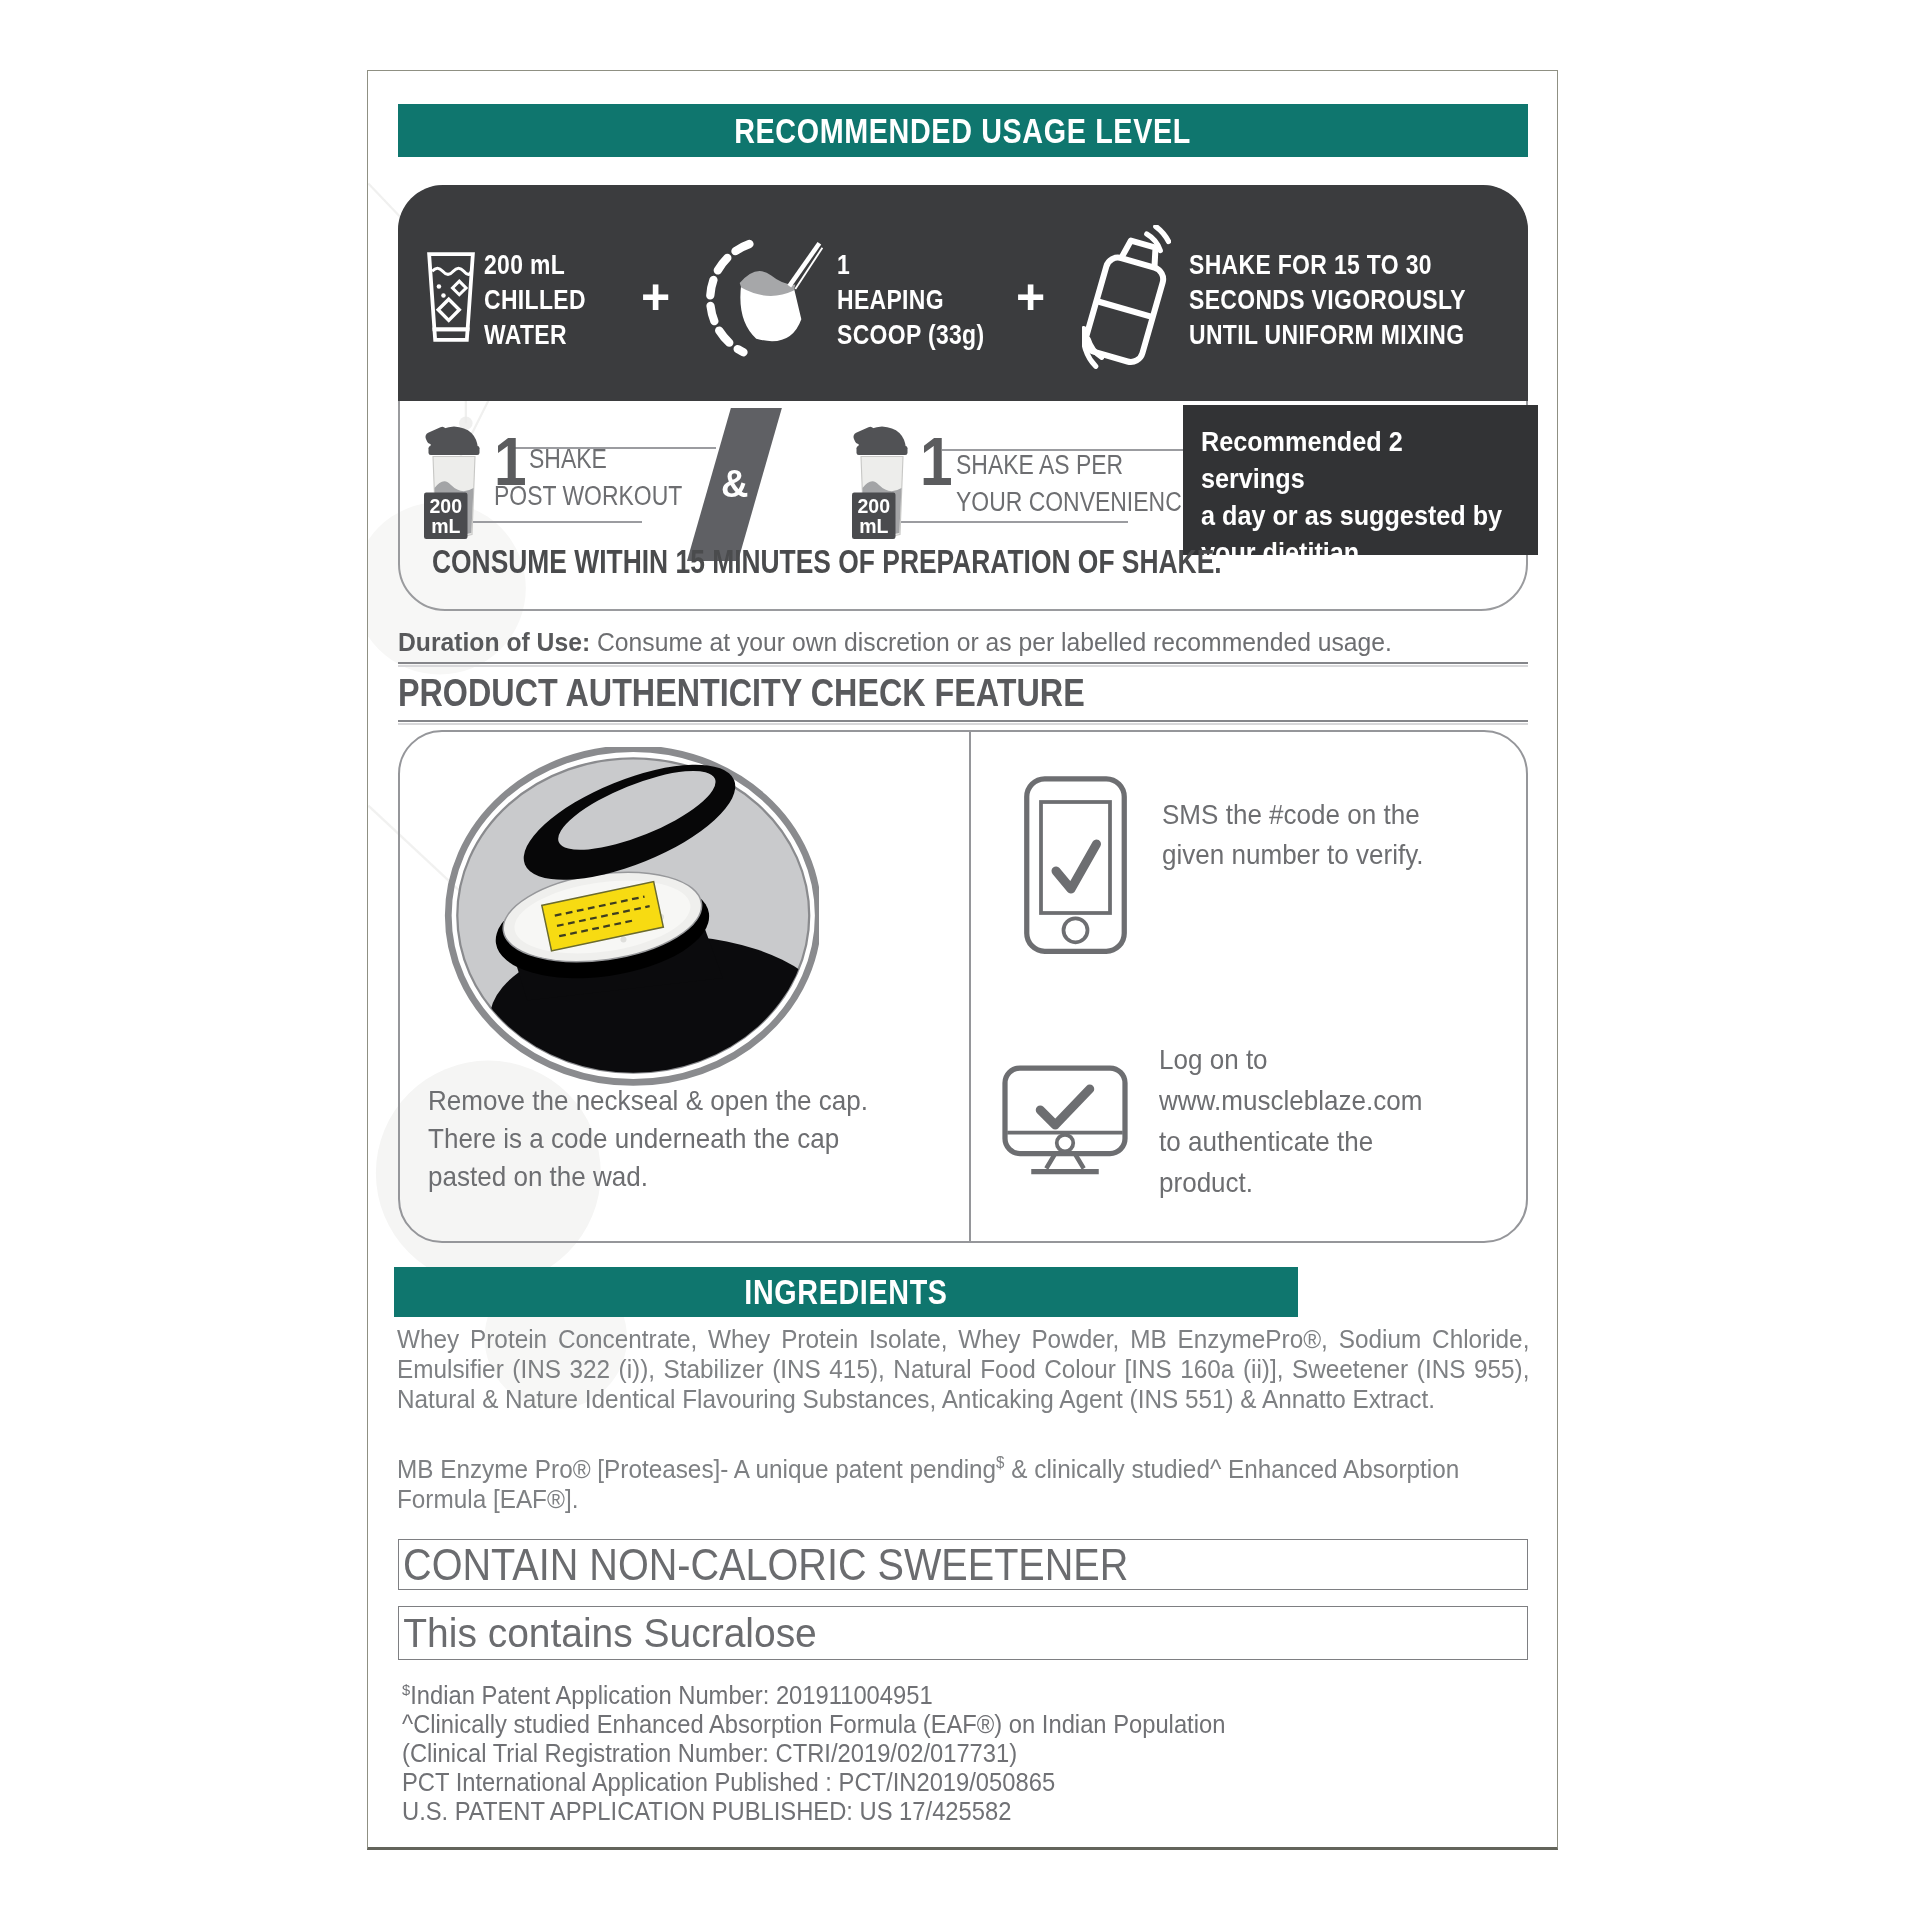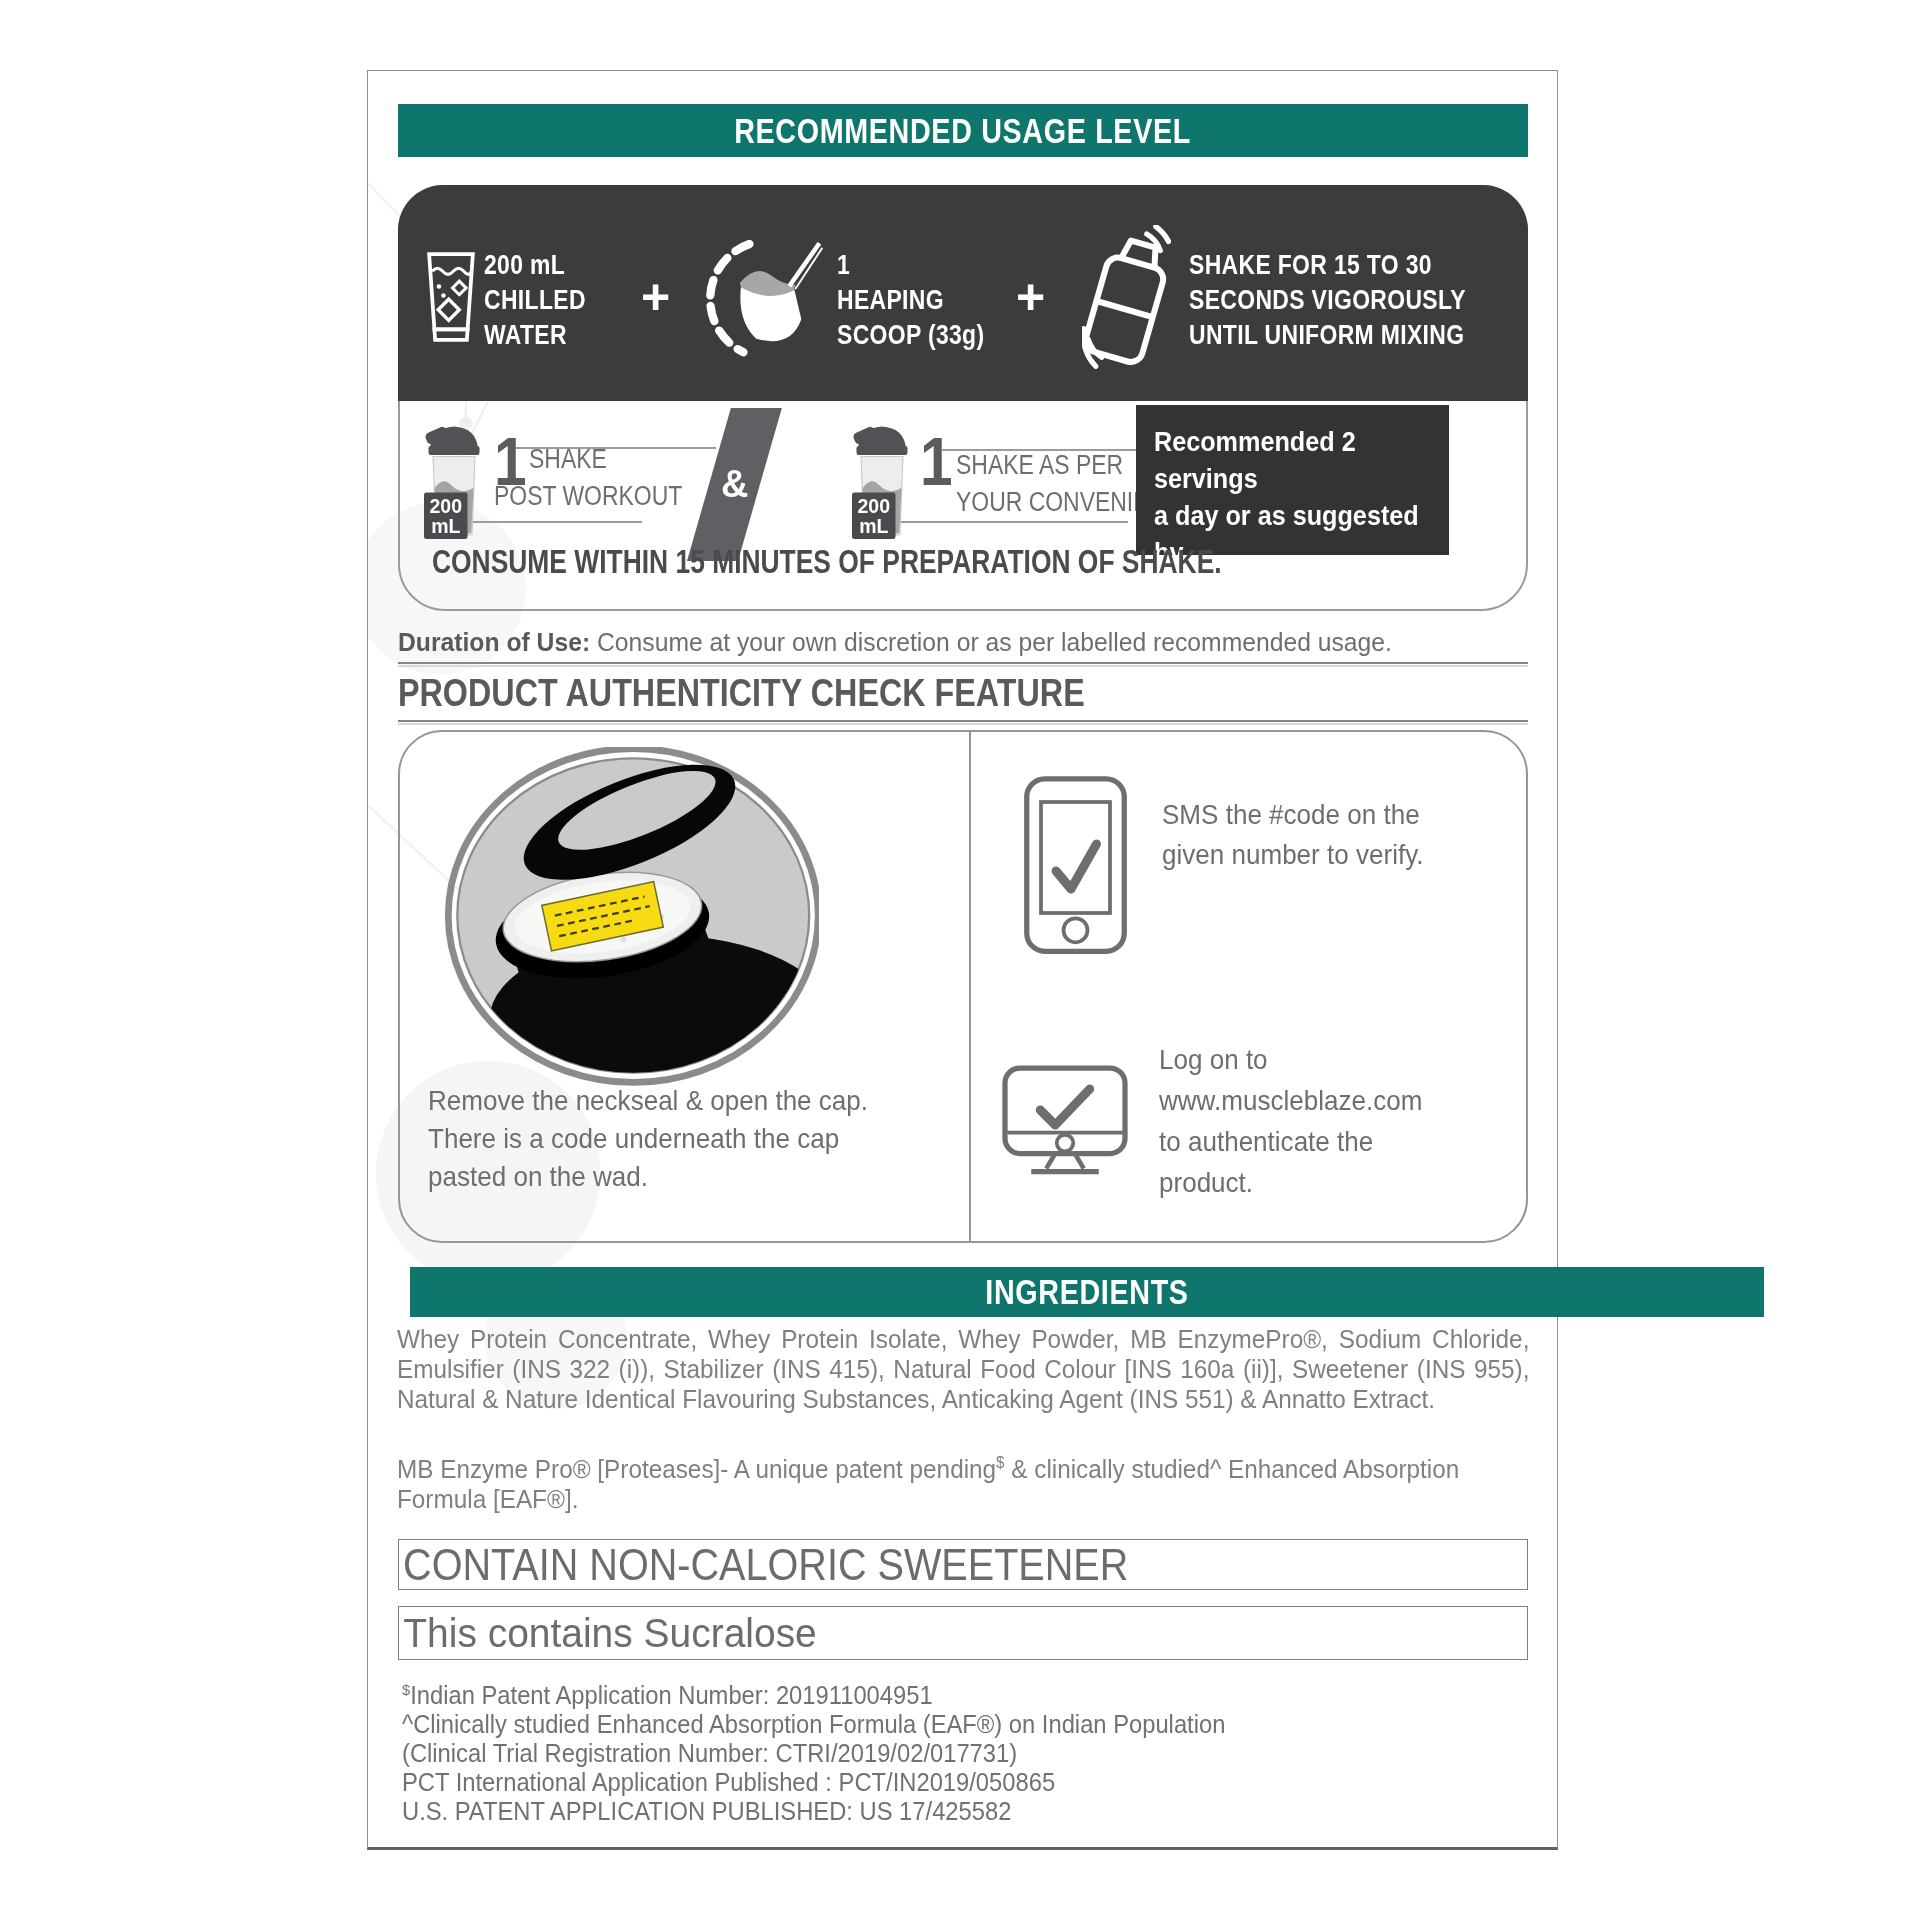--- a/index.html
+++ b/index.html
@@ -144,21 +144,21 @@
       <path d="M12 46 L68 46 L64 150 Q40 157 16 150 Z" fill="#EDEDEB" stroke="#C8C8C6" stroke-width="1.5"></path>
       <path d="M14 88 Q26 72 36 84 Q50 98 66 88 L63 148 Q40 154 17 148 Z" fill="#A3A4A6"></path>
       <rect x="0" y="94" width="58" height="62" rx="3" fill="#4A4B4E"></rect>
       <text x="29" y="121" text-anchor="middle" fill="#FFFFFF" font-size="26" font-weight="bold">200</text>
       <text x="29" y="148" text-anchor="middle" fill="#FFFFFF" font-size="26" font-weight="bold">mL</text>
     </svg>
     <div class="abs cx85" style="left:552px;top:356px;font-size:69px;line-height:69px;font-weight:bold;color:#5B5C5E">1</div>
     <div class="abs gray cx85" style="left:588px;top:379px;font-size:27px">SHAKE AS PER</div>
     <div class="abs gray cx85" style="left:588px;top:416px;font-size:27px">YOUR CONVENIENCE</div>
 
-    <div class="abs" style="left:768px;top:334px;width:313px;height:150px;background:#323335;padding:18px 0 0 18px">
+    <div class="abs" style="left:815px;top:334px;width:355px;height:150px;background:#323335;padding:18px 0 0 18px">
       <div class="cx90" style="color:#fff;font-size:28px;line-height:37px;font-weight:bold">
         <div>Recommended 2 servings</div>
         <div>a day or as suggested by</div>
         <div>your dietitian.</div>
       </div>
     </div>
 
     <div class="abs dgray cx80" style="left:64px;top:472px;font-size:33px;font-weight:bold;white-space:nowrap">CONSUME WITHIN 15 MINUTES OF PREPARATION OF SHAKE.</div>
 
     <div class="abs cx95" style="left:30px;top:556px;font-size:26px;white-space:nowrap">
@@ -239,21 +239,21 @@
         <path d="M40 146 H130" stroke-width="7"></path>
       </g>
     </svg>
     <div class="abs bodytxt cx93" style="left:791px;top:968px;font-size:28px;line-height:41px">
       <div>Log on to</div>
       <div>www.muscleblaze.com</div>
       <div>to authenticate the</div>
       <div>product.</div>
     </div>
 
-    <div class="abs bar flexc" style="left:42px;top:1196px;width:1354px;height:50px">
+    <div class="abs bar flexc" style="left:26px;top:1196px;width:904px;height:50px">
       <span class="t">INGREDIENTS</span>
     </div>
 
     <div class="abs cx95" style="left:28.6px;top:1253px;width:1192px;font-size:25.6px;line-height:30px;color:#7E8083;text-align:justify">Whey Protein Concentrate, Whey Protein Isolate, Whey Powder, MB EnzymePro®, Sodium Chloride, Emulsifier (INS 322 (i)), Stabilizer (INS 415), Natural Food Colour [INS 160a (ii)], Sweetener (INS 955), Natural &amp; Nature Identical Flavouring Substances, Anticaking Agent (INS 551) &amp; Annatto Extract.</div>
 
     <div class="abs cx95" style="left:28.6px;top:1377px;width:1192px;font-size:25.6px;line-height:30px;color:#7E8083">
       <span>MB Enzyme Pro® [Proteases]- A unique patent pending</span><span class="sup">$</span><span> &amp; clinically studied</span><span>^</span><span> Enhanced Absorption Formula [EAF®].</span>
     </div>
 
     <div class="abs" style="left:30px;top:1535px;width:1130px;height:54px;border:1.5px solid #7E7F82;display:flex;align-items:center">

